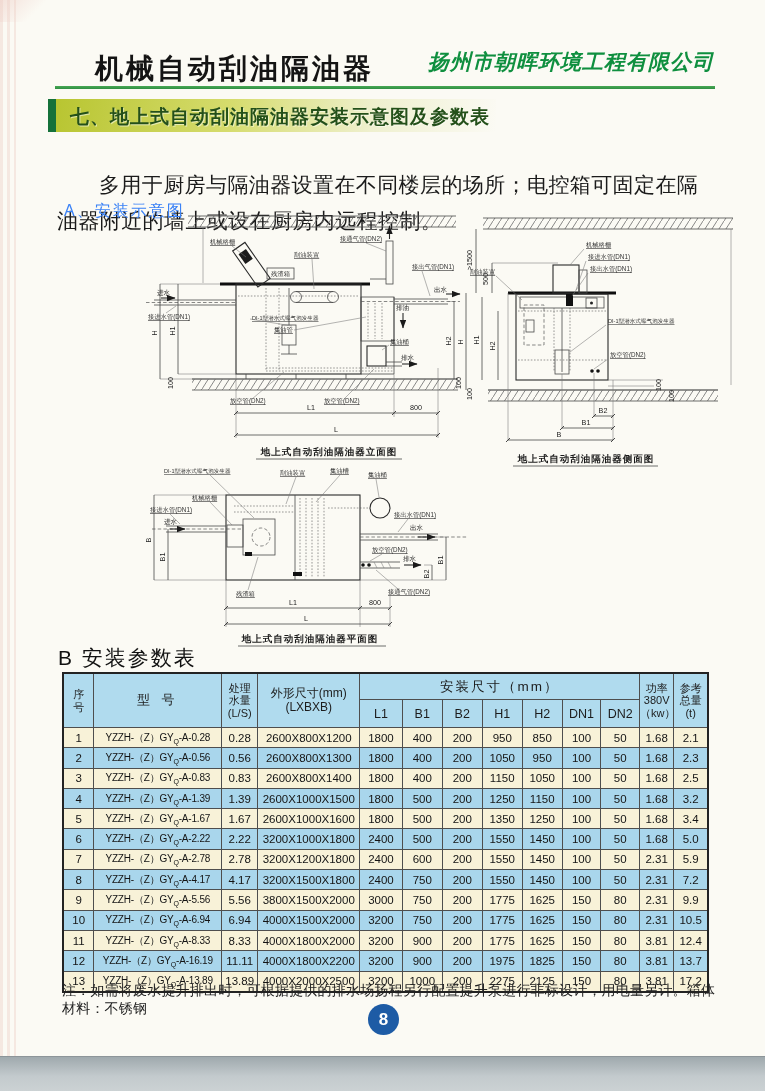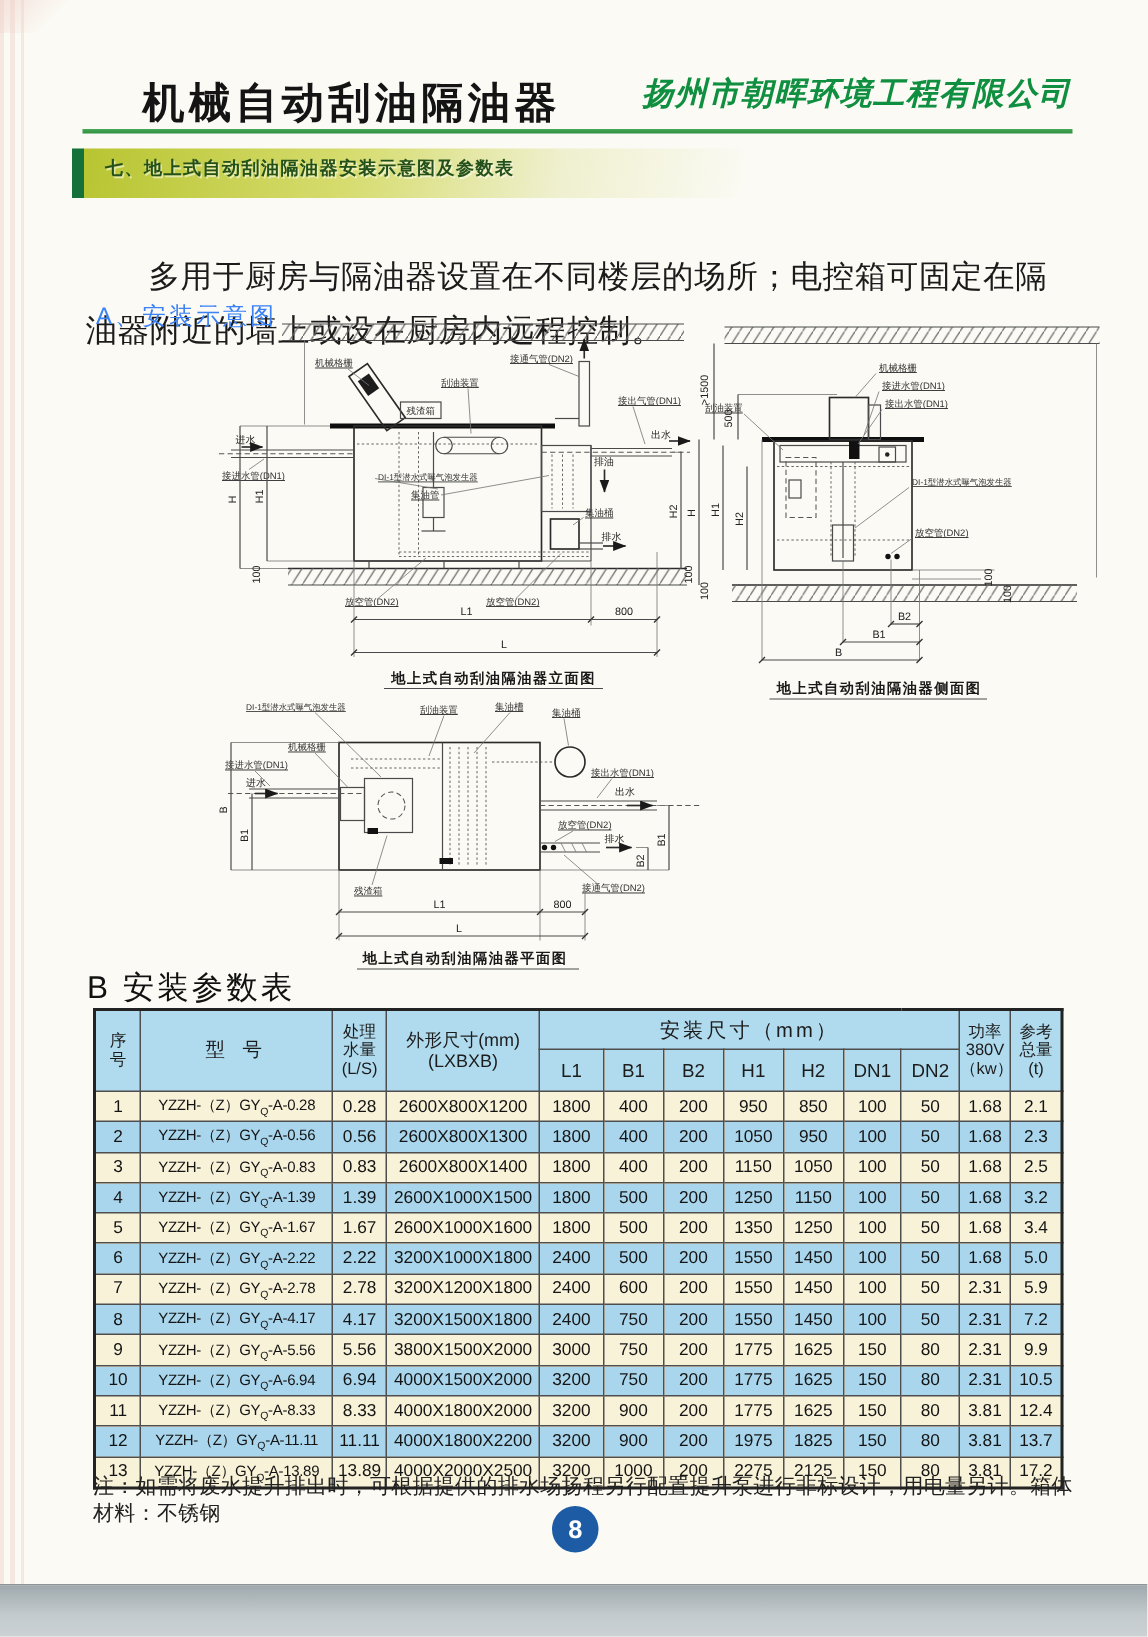--- a/index.html
+++ b/index.html
@@ -43,21 +43,21 @@
   .banner{position:absolute;left:48px;top:99px;height:33px;width:470px;}
   .banner-bar{
     position:absolute;left:0;top:0;width:8px;height:33px;background:#15713a;
   }
   .banner-band{
     position:absolute;left:8px;top:0;height:33px;width:440px;
     background:linear-gradient(100deg,#b8c531 0%,#d6dc6e 40%,#eff0cf 72%,rgba(251,250,244,0) 100%);
   }
   .banner-text{
     position:absolute;left:22px;top:5px;
-    font-size:12px;font-weight:900;color:#24501a;letter-spacing:1px;
+    font-size:19px;font-weight:900;color:#24501a;letter-spacing:1px;
     text-shadow:1px 1px 0 rgba(255,255,250,0.55);
     white-space:nowrap;
   }
   .intro{
     position:absolute;left:57px;top:146px;width:656px;
     font-size:21px;line-height:1.72;color:#1b1b1b;
     text-indent:2em;letter-spacing:0.4px;
   }
   .section-a{
     position:absolute;left:64px;top:201px;font-size:16px;color:#3b82f6;letter-spacing:2px;
@@ -728,21 +728,21 @@
     <td>200</td>
     <td>1775</td>
     <td>1625</td>
     <td>150</td>
     <td>80</td>
     <td>3.81</td>
     <td>12.4</td>
   </tr>
       <tr class="row-blue">
     <td>12</td>
-    <td class="model-cell"><span class="mp">YZZH-（Z）GY</span><sub class="ms">Q</sub><span class="mx">-A-11.11</span></td>
+    <td class="model-cell"><span class="mp">YZZH-（Z）GY</span><sub class="ms">Q</sub><span class="mx">-A-16.19</span></td>
     <td>11.11</td>
     <td>4000X1800X2200</td>
     <td>3200</td>
     <td>900</td>
     <td>200</td>
     <td>1975</td>
     <td>1825</td>
     <td>150</td>
     <td>80</td>
     <td>3.81</td>

